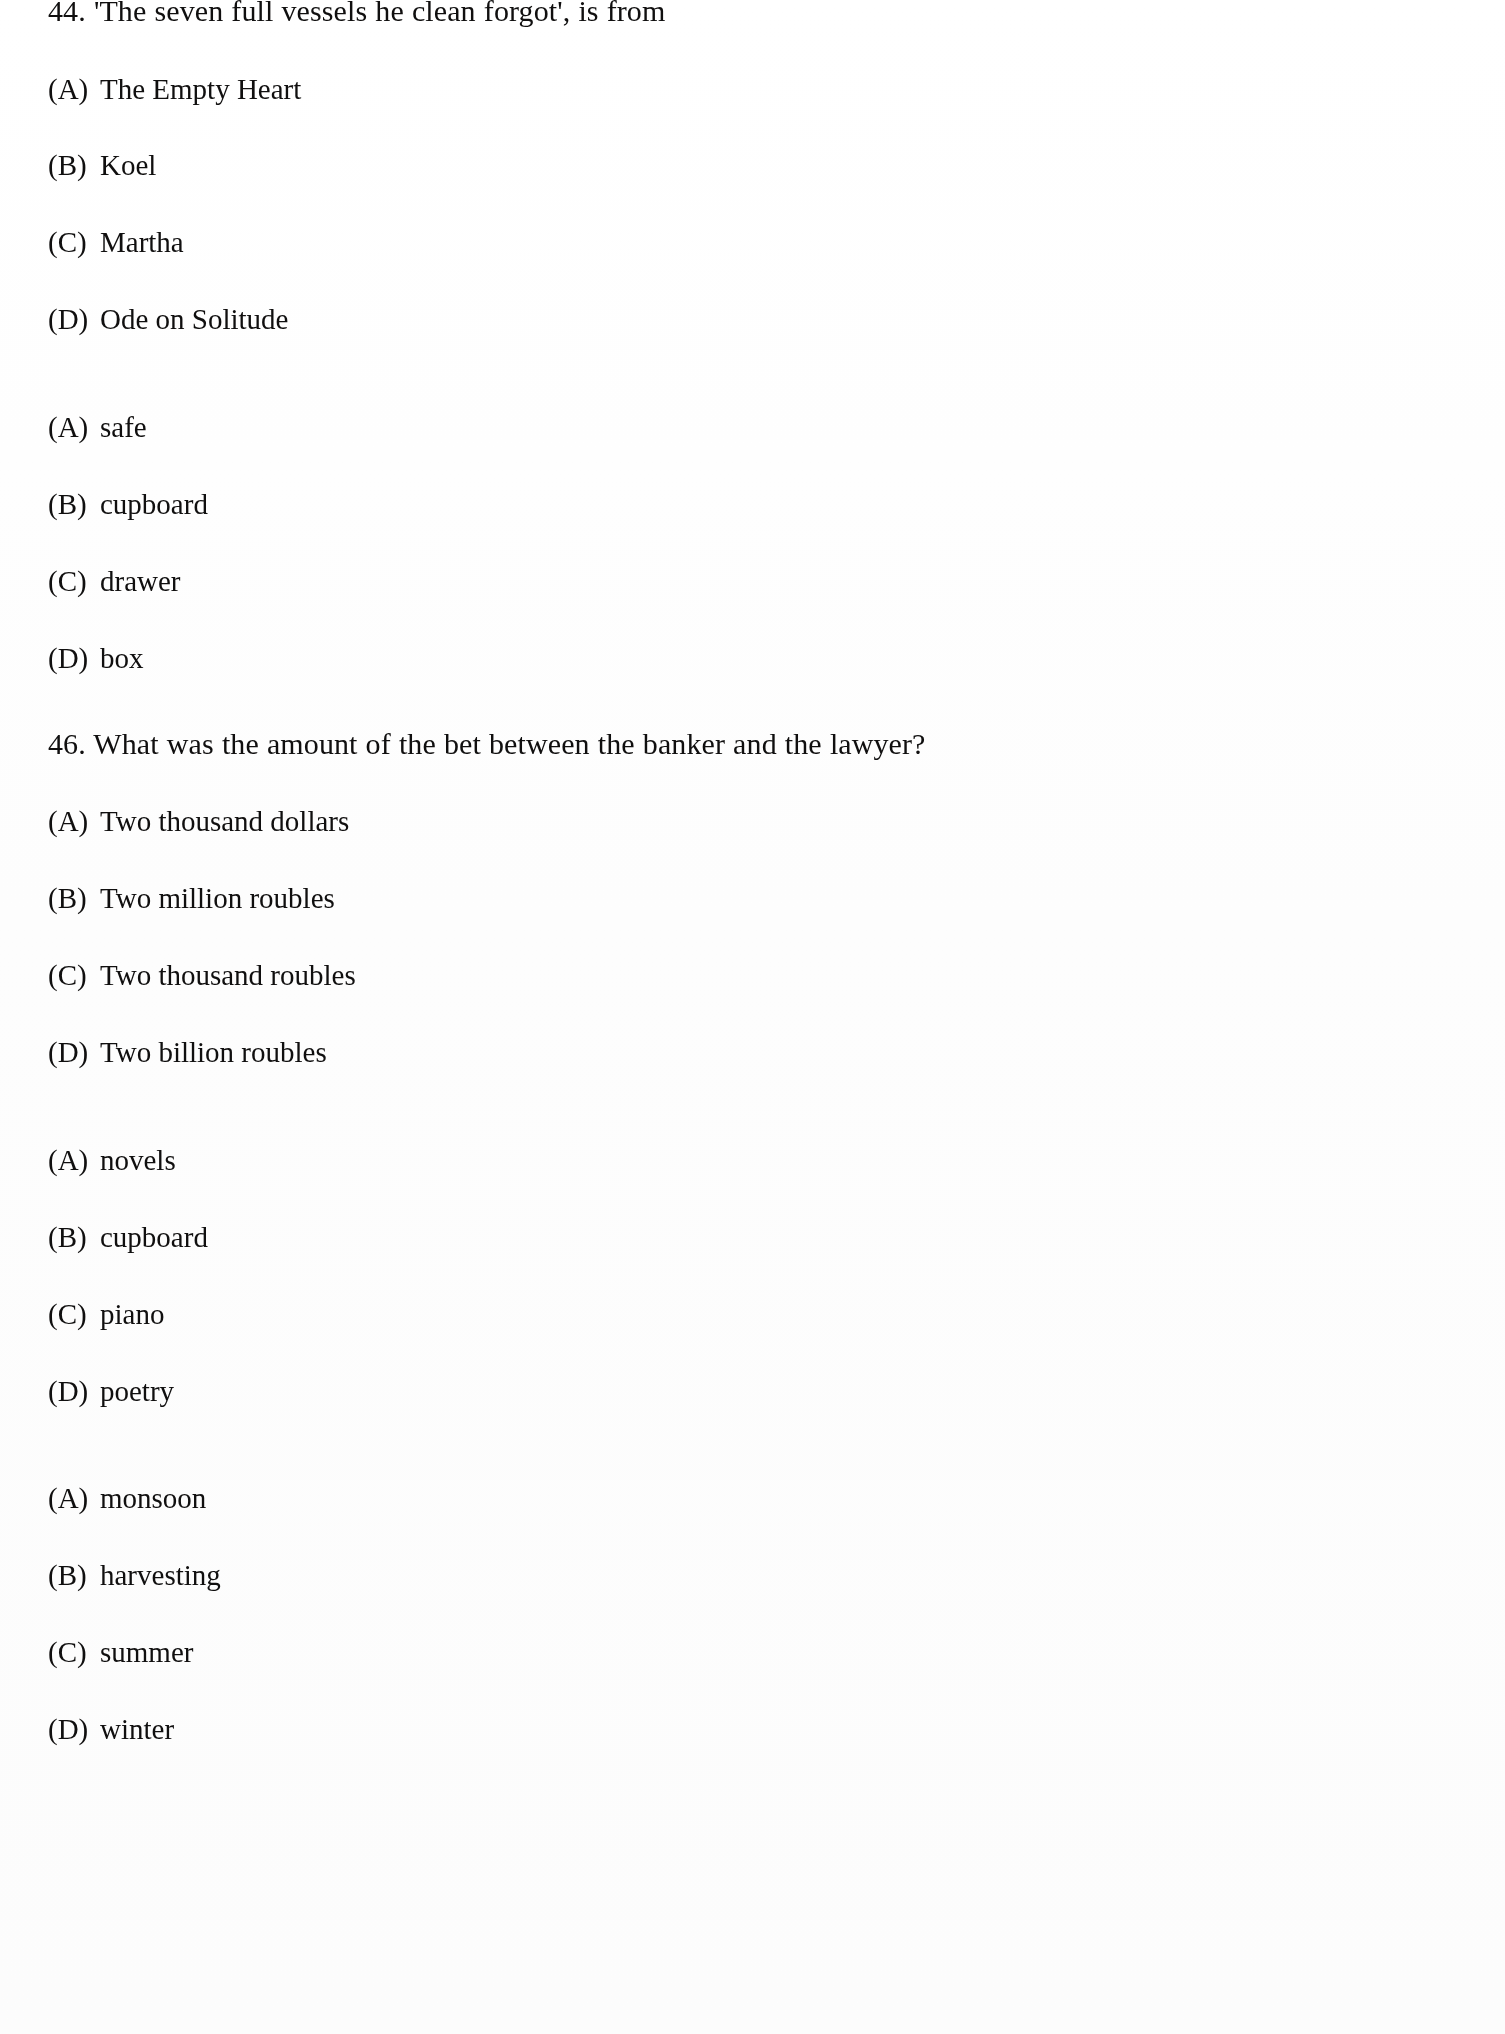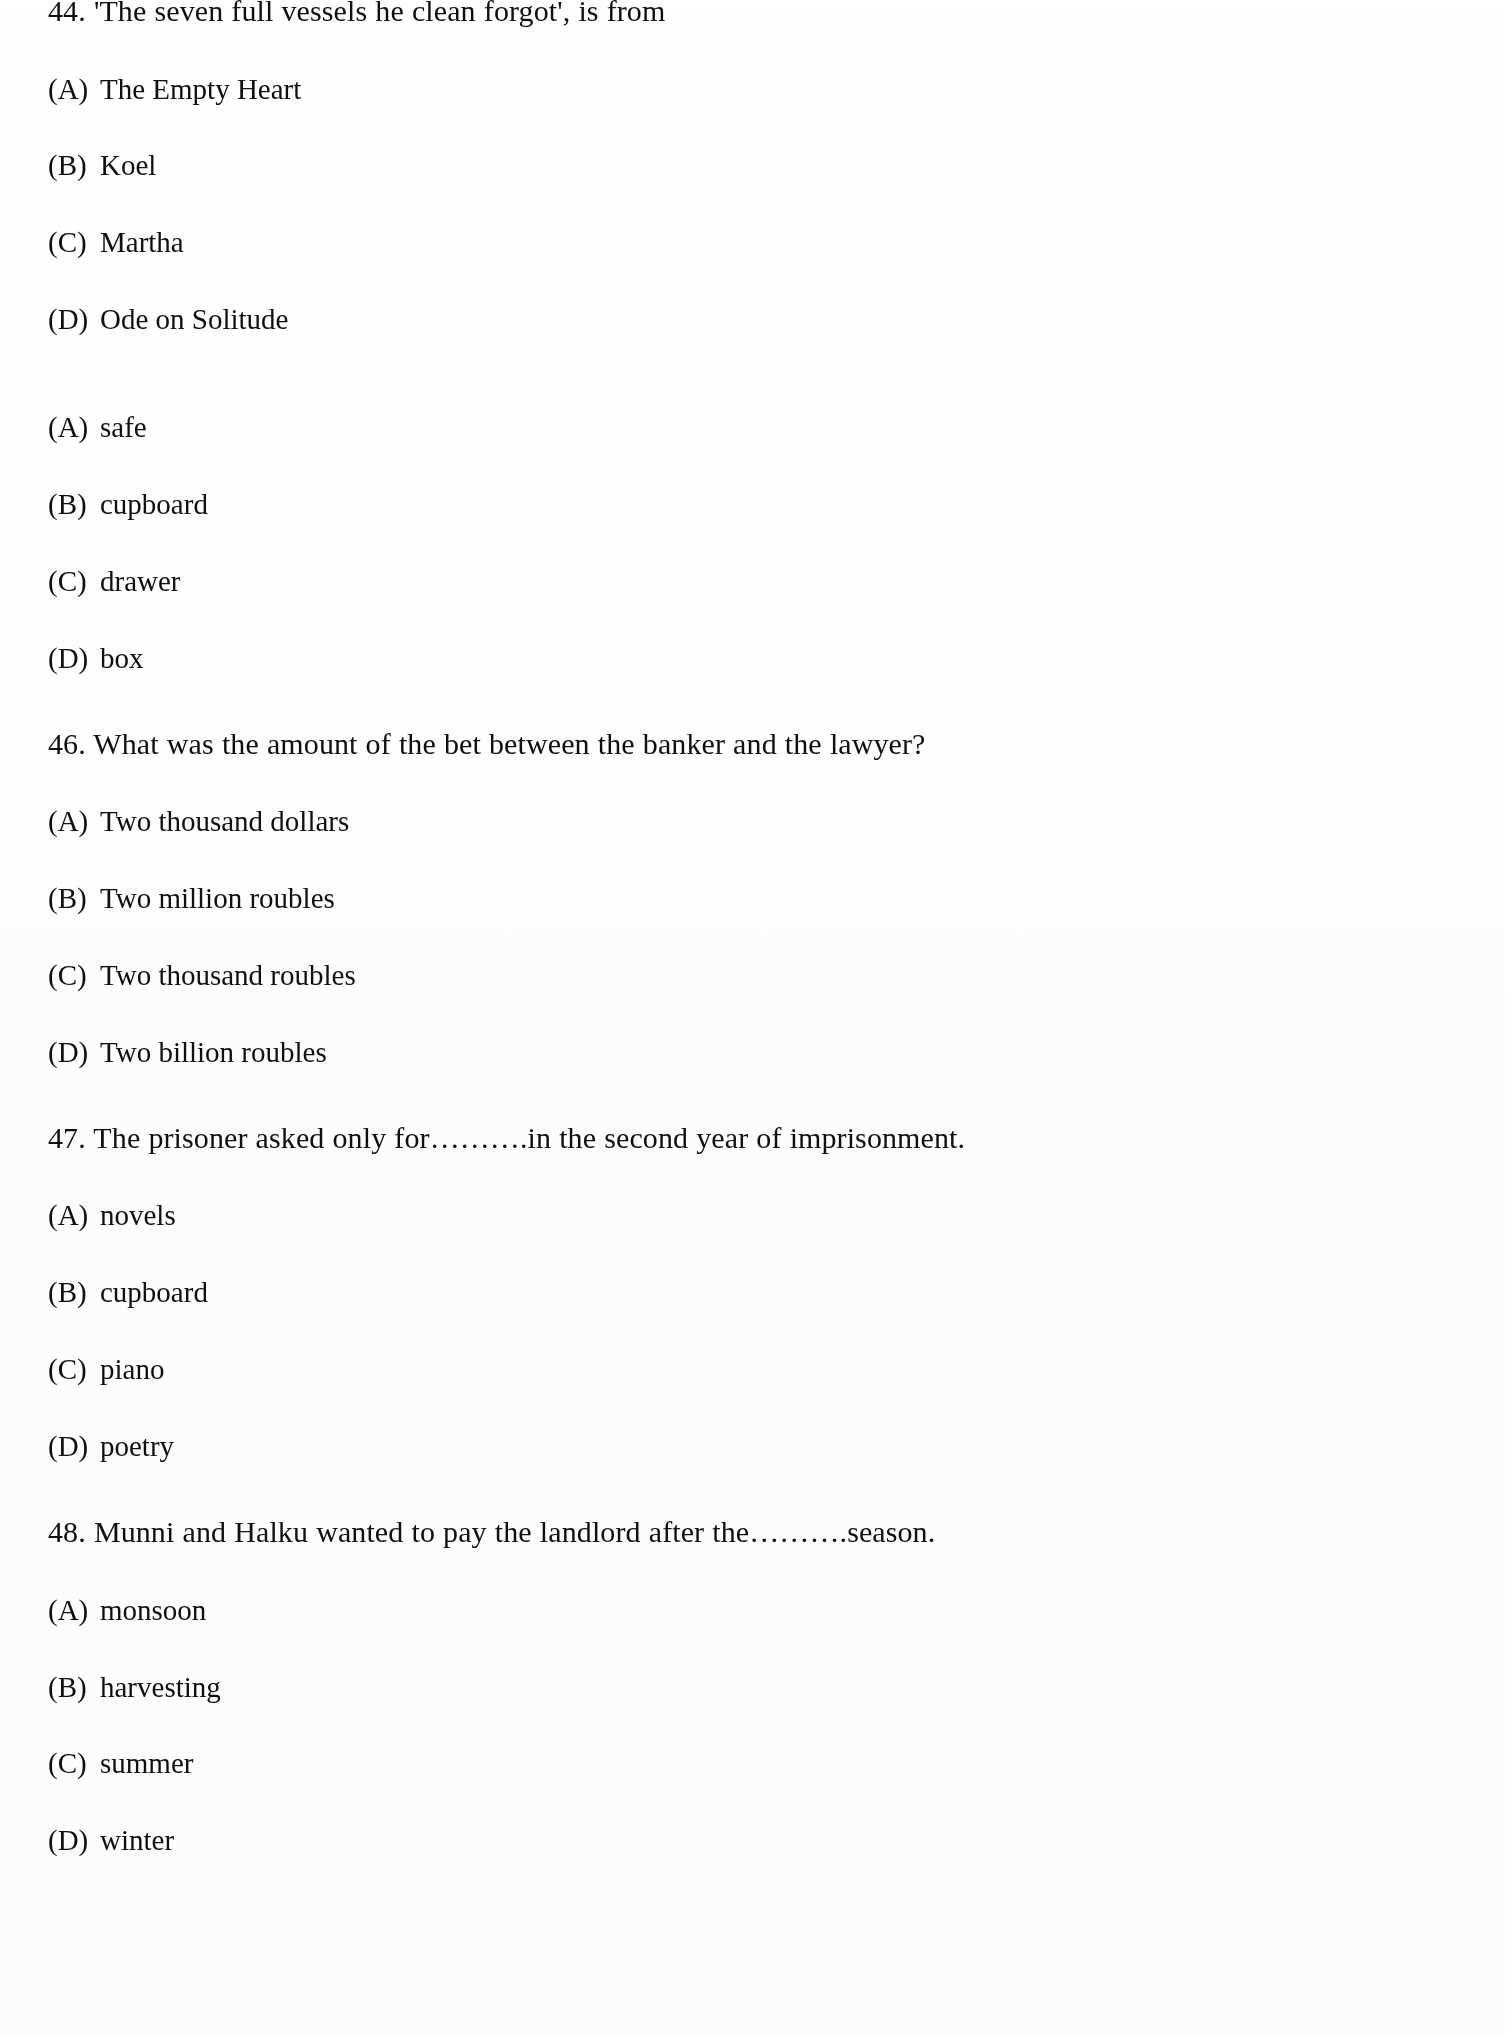--- a/index.html
+++ b/index.html
@@ -131,21 +131,20 @@
           <span class="opt-text">Two thousand roubles</span>
         </li>
         <li class="option">
           <span class="opt-letter">(D)</span>
           <span class="opt-text">Two billion roubles</span>
         </li>
       </ul>
     </div>
 
     <div class="question-block">
-      <p class="q-text">47. The prisoner asked only for……….in the second year of imprisonment.</p>
       <ul class="options">
         <li class="option">
           <span class="opt-letter">(A)</span>
           <span class="opt-text">novels</span>
         </li>
         <li class="option">
           <span class="opt-letter">(B)</span>
           <span class="opt-text">cupboard</span>
         </li>
         <li class="option">
@@ -153,21 +152,20 @@
           <span class="opt-text">piano</span>
         </li>
         <li class="option">
           <span class="opt-letter">(D)</span>
           <span class="opt-text">poetry</span>
         </li>
       </ul>
     </div>
 
     <div class="question-block">
-      <p class="q-text">48. Munni and Halku wanted to pay the landlord after the……….season.</p>
       <ul class="options">
         <li class="option">
           <span class="opt-letter">(A)</span>
           <span class="opt-text">monsoon</span>
         </li>
         <li class="option">
           <span class="opt-letter">(B)</span>
           <span class="opt-text">harvesting</span>
         </li>
         <li class="option">

